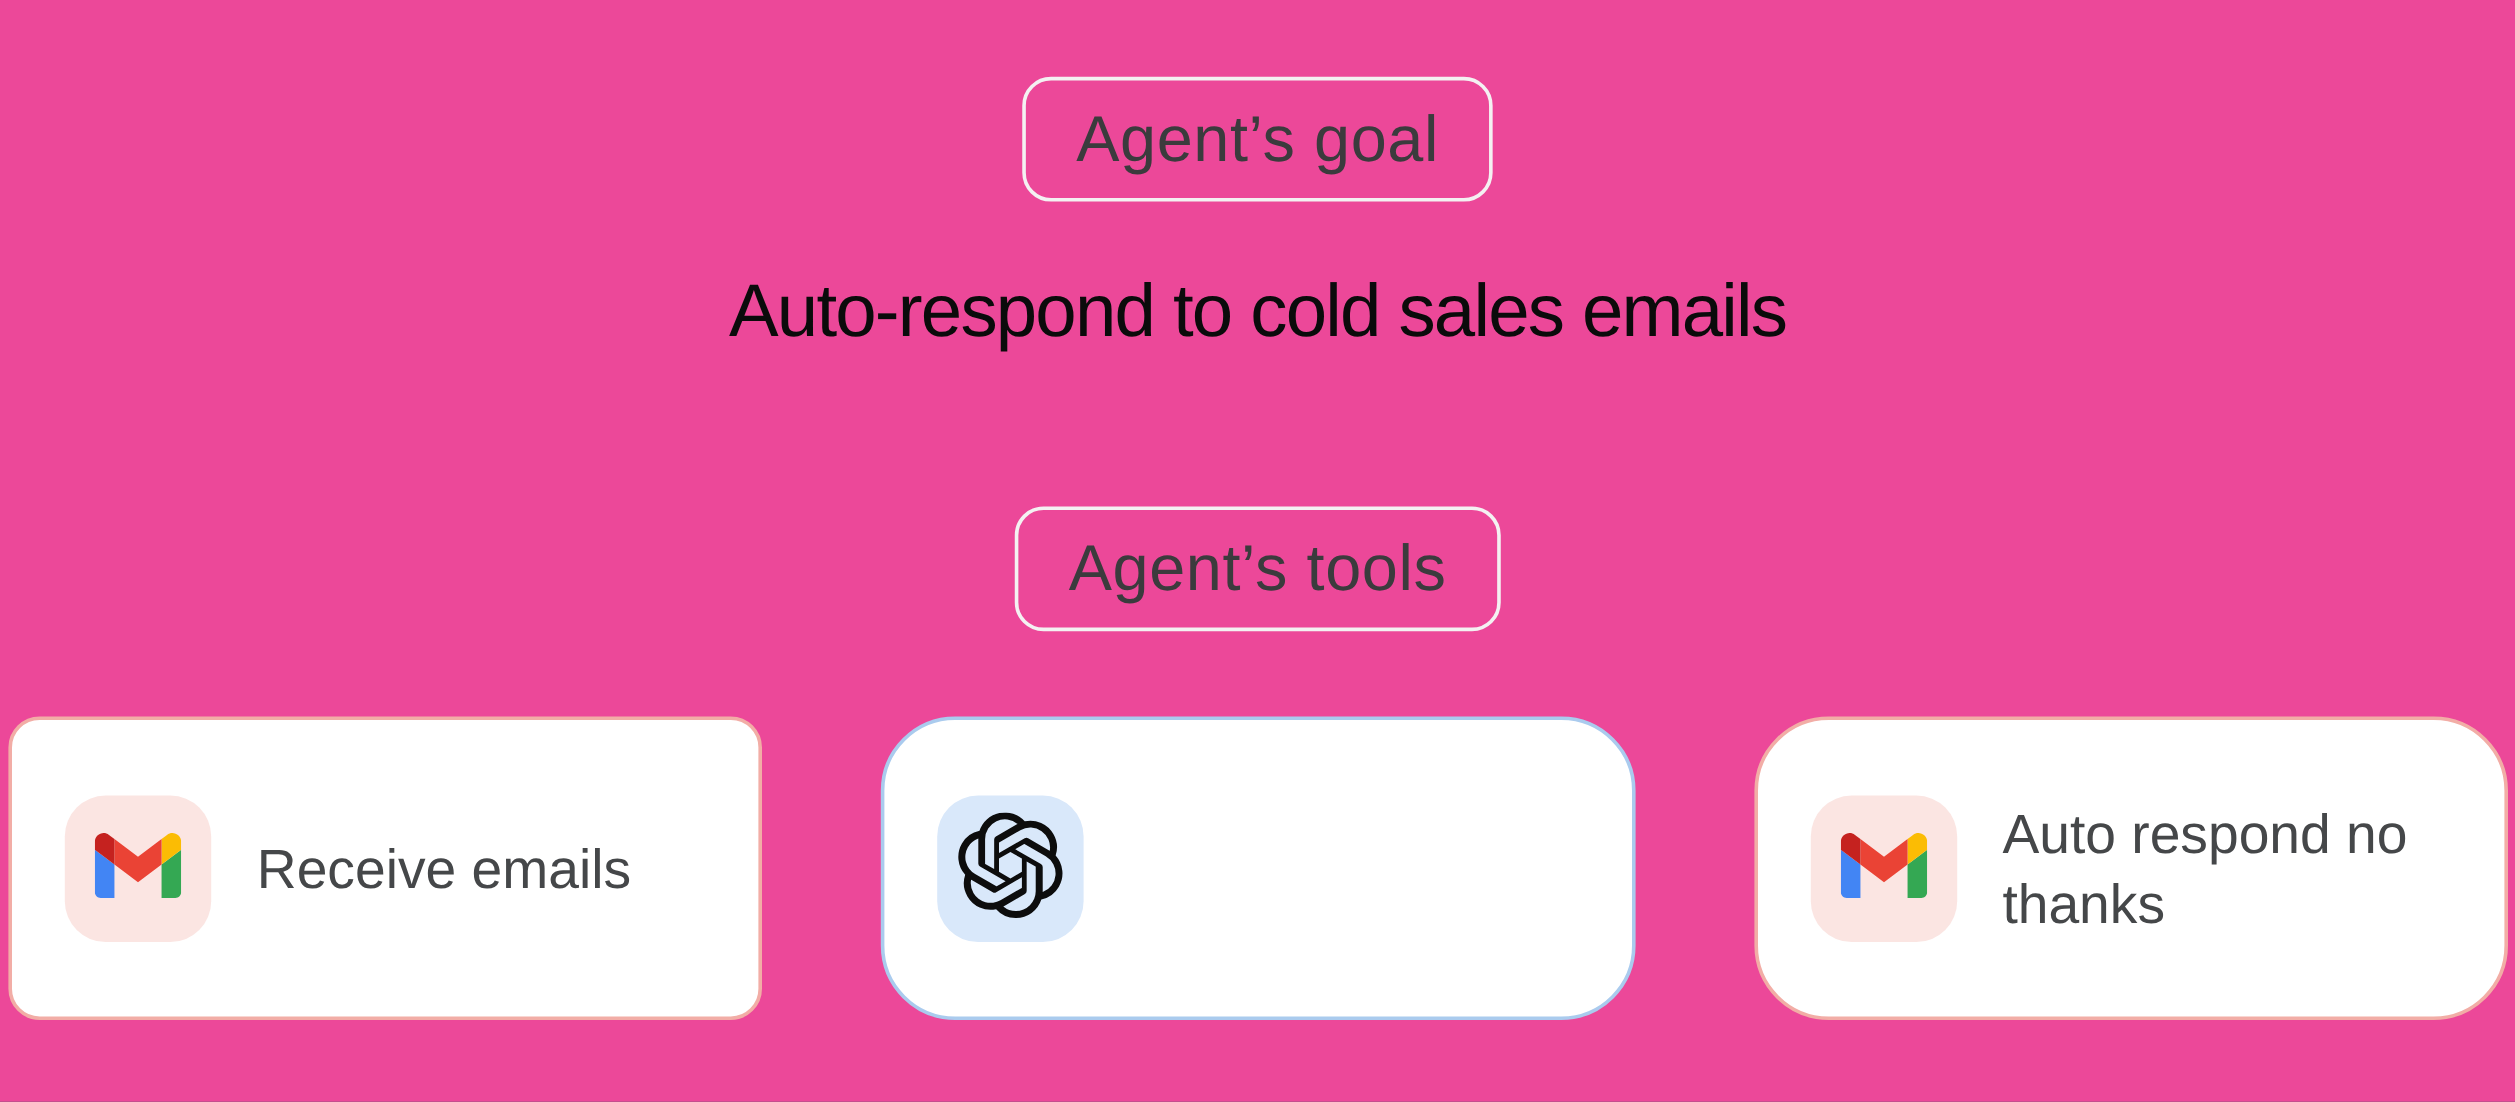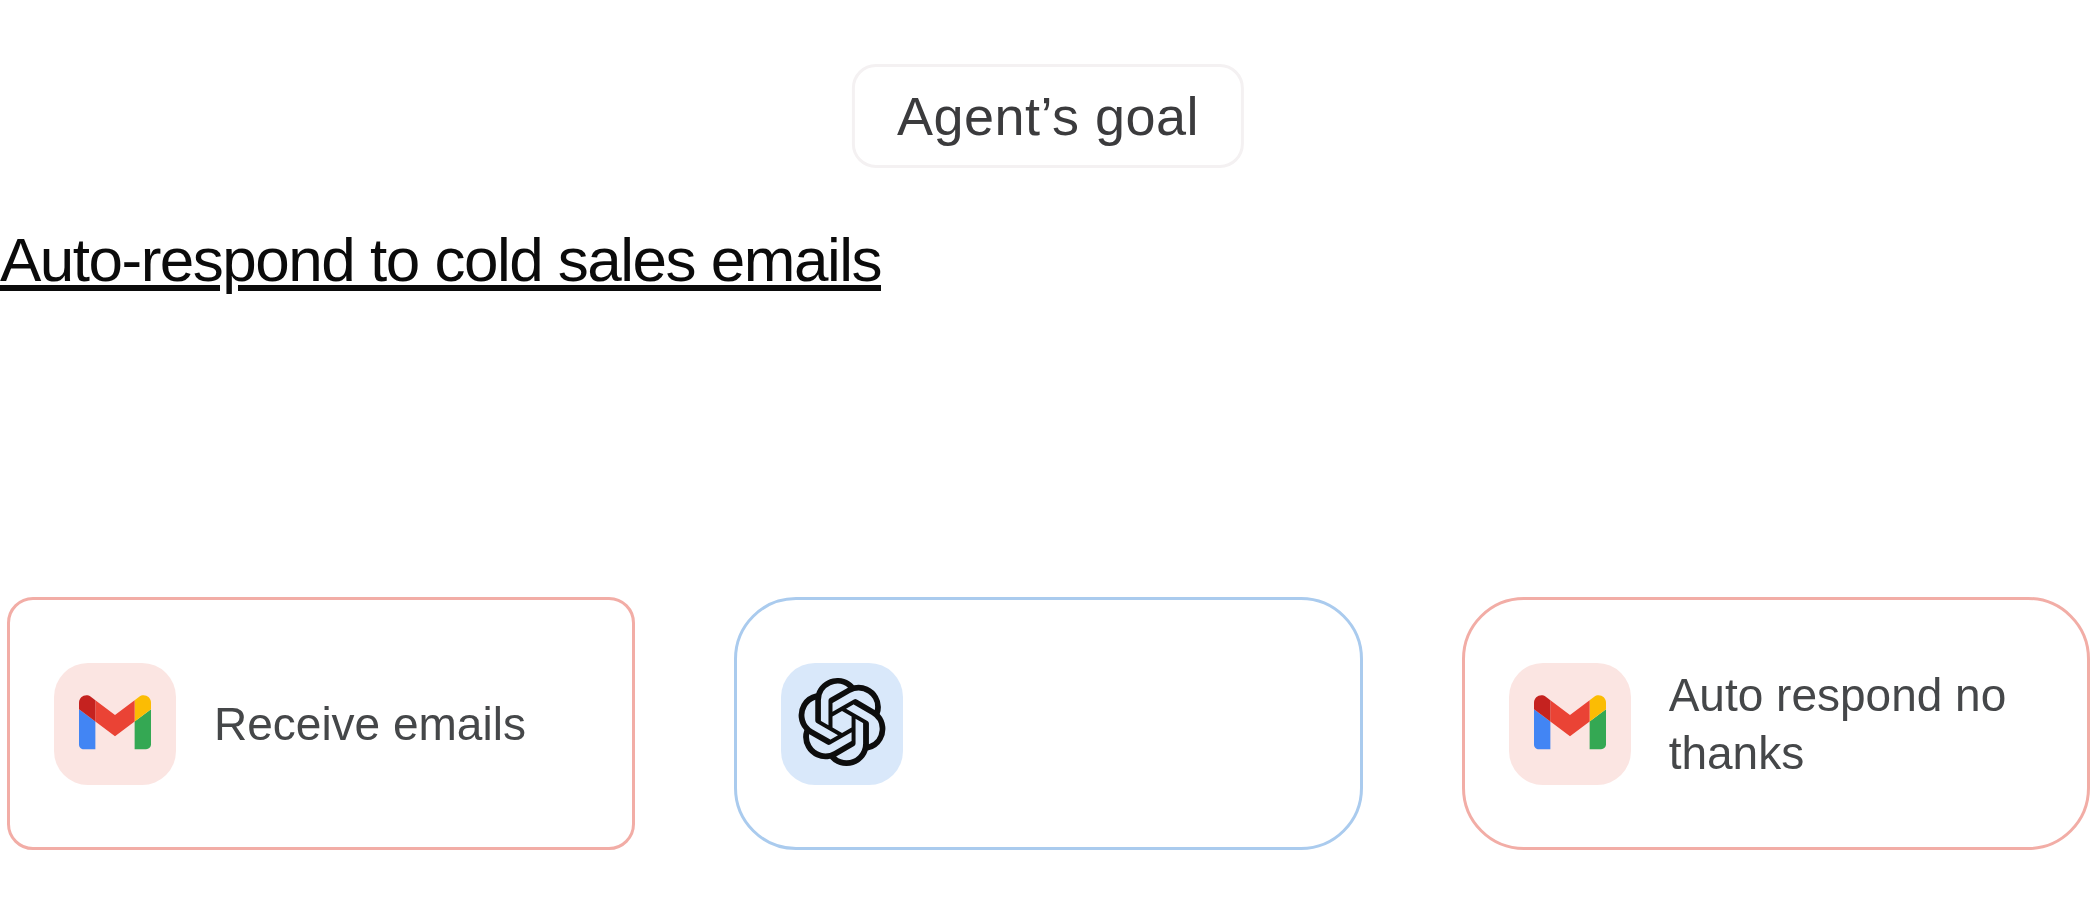--- a/index.html
+++ b/index.html
@@ -33,25 +33,25 @@
   }
   #goal-badge  { top: 64px; }
   #tools-badge { top: 422px; }
 
   
   .goal-title {
     position: absolute;
     top: 224px;
     left: 0;
     width: 100%;
+    text-align: center;
     font-size: 62px;
     font-weight: 400;
     letter-spacing: -1.5px;
     color: #0b0b0b;
-    text-decoration: underline;
   }
 
   
   .cards-row {
     position: absolute;
     top: 597px;
     left: 7px;
     right: 6px;
     height: 253px;
     display: flex;
@@ -82,28 +82,31 @@
   .tool-label {
     font-size: 46px;
     line-height: 58px;
     color: #454749;
     max-width: 430px;
   }
 </style>
 </head>
 <body>
 
-<div id="stage" style="background-color: #ffffff;">
+<div id="stage" style="background-color: #ec4899;">
 
   <div class="badge" id="goal-badge">
     <span>Agent’s goal</span>
   </div>
 
   <div class="goal-title">Auto-respond to cold sales emails</div>
 
+  <div class="badge" id="tools-badge">
+    <span>Agent’s tools</span>
+  </div>
 
   <div class="cards-row">
 
     <div class="tool-card" style="border-color: rgb(242, 173, 166); border-radius: 26px;">
       <div class="icon-tile" style="background-color: rgb(251, 229, 226);">
         <span>
           <svg width="72" height="56" viewBox="0 0 52 40">
             <path fill="#4285f4" d="M3.55 39.7h8.27V19.62L0 10.76v25.4c0 1.96 1.59 3.55 3.55 3.55z"></path>
             <path fill="#34a853" d="M40.18 39.7h8.27c1.97 0 3.55-1.59 3.55-3.55v-25.4l-11.82 8.86z"></path>
             <path fill="#fbbc04" d="M40.18 4.26v15.36L52 10.76V6.03c0-4.4-5.02-6.9-8.53-4.26z"></path>

